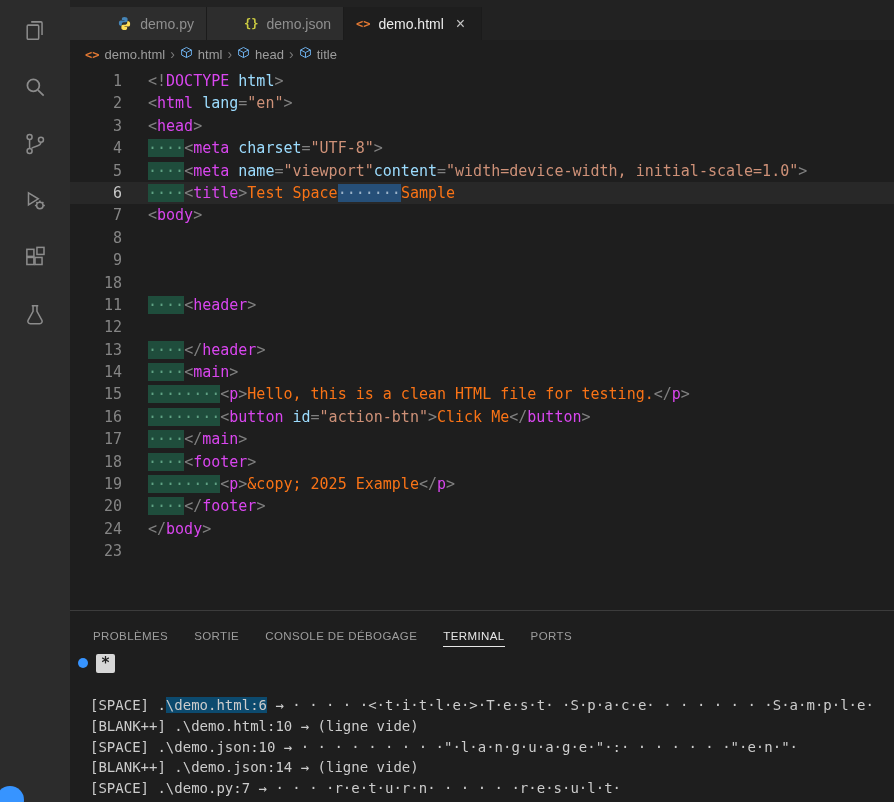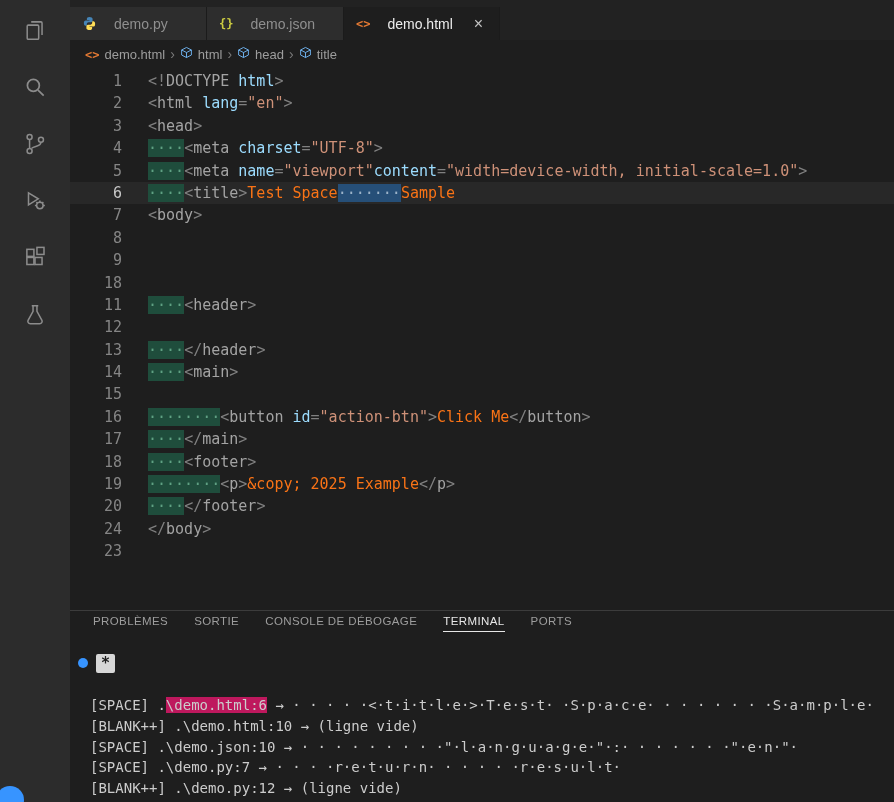--- a/index.html
+++ b/index.html
@@ -6,57 +6,57 @@
   html,body{width:894px;height:802px;overflow:hidden;background:#1e1e1e;font-family:"Liberation Sans",sans-serif;}
   .app{position:relative;width:894px;height:802px;background:#1e1e1e;}
 
   
   .activity-bar{position:absolute;left:0;top:0;width:70px;height:802px;background:#2c2c2c;display:flex;flex-direction:column;align-items:center;padding-top:6px;z-index:6;}
   .ab-item{width:48px;height:48px;margin-bottom:9px;display:flex;align-items:center;justify-content:center;cursor:pointer;}
   .corner-dot{position:absolute;left:-4px;bottom:-12px;width:28px;height:28px;border-radius:50%;background:#3794ff;}
 
   
   .tab-bar{position:absolute;left:70px;top:0;right:0;height:40px;background:#222222;display:flex;align-items:flex-end;}
-  .tab{height:33px;min-width:137px;display:flex;align-items:center;gap:17px;padding:0 12px;background:#2d2d2d;color:#8f8f8f;font-size:14px;border-right:1px solid #1b1b1b;cursor:pointer;}
+  .tab{height:33px;min-width:137px;display:flex;align-items:center;gap:8px;padding:0 12px;background:#2d2d2d;color:#8f8f8f;font-size:14px;border-right:1px solid #1b1b1b;cursor:pointer;justify-content:flex-end;}
   .tab.active{background:#1e1e1e;color:#ececec;}
   .tab-icon{display:flex;align-items:center;}
   .fi{font-family:"DejaVu Sans Mono",monospace;font-weight:bold;font-size:12px;}
   .fi-json{color:#cbcb41;}
   .fi-html{color:#e37933;}
   .tab-close{margin-left:auto;color:#c5c5c5;font-size:16px;line-height:1;padding:1px 4px;border-radius:3px;}
 
   
   .breadcrumbs{position:absolute;left:70px;top:40px;right:0;height:28px;background:#1e1e1e;display:flex;align-items:center;padding-left:15px;font-size:13px;color:#9d9d9d;}
   .bc-item{display:flex;align-items:center;gap:5px;cursor:pointer;}
   .bc-sep{margin:0 5px;color:#7a7a7a;font-size:14px;}
 
   
   .editor{position:absolute;left:70px;top:68px;right:0;height:542px;background:#1e1e1e;font-family:"DejaVu Sans Mono",monospace;font-size:15px;padding-top:2px;overflow:hidden;}
   .line{display:flex;height:22.4px;line-height:22.4px;white-space:pre;}
   .line.current{background:#282828;}
   .line.current .ln{color:#c8c8c8;}
   .ln{flex:none;width:52px;text-align:right;color:#858585;cursor:pointer;}
   .code{margin-left:26px;color:#d4d4d4;}
-  .t{color:#a3a3a3}.p{color:#808080}.a{color:#9cdcfe}.v{color:#ce9178}.x{color:#f97316}
+  .t{color:#d946ef}.p{color:#808080}.a{color:#9cdcfe}.v{color:#ce9178}.x{color:#f97316}
   .ws{background:#1f4d3c;color:#5fa183;}
   .sel{background:#264f78;color:#9cb3c9;}
 
   
   .panel{position:absolute;left:70px;top:610px;right:0;bottom:0;background:#1e1e1e;border-top:1px solid #3c3c3c;overflow:hidden;}
-  .panel-header{height:36px;display:flex;align-items:flex-start;padding-left:23px;}
+  .panel-header{height:36px;display:flex;align-items:flex-end;padding-left:23px;}
   .ptabs{display:flex;gap:26px;}
   .ptab{font-size:11.5px;letter-spacing:.4px;color:#9d9d9d;cursor:pointer;padding:4px 0;border-bottom:1px solid transparent;}
   .ptab.active{color:#e7e7e7;border-bottom:1px solid #e7e7e7;}
   .terminal{font-family:"DejaVu Sans Mono",monospace;font-size:14px;color:#cccccc;padding:6px 0 0 8px;}
   .task-line{display:flex;align-items:center;gap:8px;height:20px;margin-bottom:22px;}
   .cmd-dot{flex:none;width:10px;height:10px;border-radius:50%;background:#3794ff;}
   .task-badge{flex:none;width:19px;height:19px;background:#d7d7d7;color:#1e1e1e;font-weight:bold;display:flex;align-items:center;justify-content:center;border-radius:2px;font-size:15px;}
   .task-text{color:#e0e0e0;}
   .trow{height:20.8px;line-height:20.8px;white-space:pre;padding-left:12px;}
-  .thl{background:#be185d;}
+  .thl{background:#0c4a6e;}
 </style>
 </head>
 <body>
 
 <div class="app">
 
   <div class="activity-bar">
     <div class="ab-item">
       <svg width="26" height="26" viewBox="0 0 24 24">
           <g fill="none" stroke="#8c8c8c" stroke-width="1.4">
@@ -177,21 +177,21 @@
         <div class="line"><span class="ln">5</span><span class="code"><span class="ws">····</span><span class="p">&lt;</span><span class="t">meta</span><span class="x"> </span><span class="a">name</span><span class="p">=</span><span class="v">"viewport"</span><span class="a">content</span><span class="p">=</span><span class="v">"width=device-width, initial-scale=1.0"</span><span class="p">&gt;</span></span></div>
         <div class="line current"><span class="ln">6</span><span class="code"><span class="ws">····</span><span class="p">&lt;</span><span class="t">title</span><span class="p">&gt;</span><span class="x">Test Space</span><span class="sel">·······</span><span class="x">Sample</span></span></div>
         <div class="line"><span class="ln">7</span><span class="code"><span class="p">&lt;</span><span class="t">body</span><span class="p">&gt;</span></span></div>
         <div class="line"><span class="ln">8</span><span class="code"></span></div>
         <div class="line"><span class="ln">9</span><span class="code"></span></div>
         <div class="line"><span class="ln">18</span><span class="code"></span></div>
         <div class="line"><span class="ln">11</span><span class="code"><span class="ws">····</span><span class="p">&lt;</span><span class="t">header</span><span class="p">&gt;</span></span></div>
         <div class="line"><span class="ln">12</span></div>
         <div class="line"><span class="ln">13</span><span class="code"><span class="ws">····</span><span class="p">&lt;/</span><span class="t">header</span><span class="p">&gt;</span></span></div>
         <div class="line"><span class="ln">14</span><span class="code"><span class="ws">····</span><span class="p">&lt;</span><span class="t">main</span><span class="p">&gt;</span></span></div>
-        <div class="line"><span class="ln">15</span></div>
+        <div class="line"><span class="ln">15</span><span class="code"><span class="ws">········</span><span class="p">&lt;</span><span class="t">p</span><span class="p">&gt;</span><span class="x">Hello, this is a clean HTML file for testing.</span><span class="p">&lt;/</span><span class="t">p</span><span class="p">&gt;</span></span></div>
         <div class="line"><span class="ln">16</span><span class="code"><span class="ws">········</span><span class="p">&lt;</span><span class="t">button</span><span class="x"> </span><span class="a">id</span><span class="p">=</span><span class="v">"action-btn"</span><span class="p">&gt;</span><span class="x">Click Me</span><span class="p">&lt;/</span><span class="t">button</span><span class="p">&gt;</span></span></div>
         <div class="line"><span class="ln">17</span><span class="code"><span class="ws">····</span><span class="p">&lt;/</span><span class="t">main</span><span class="p">&gt;</span></span></div>
         <div class="line"><span class="ln">18</span><span class="code"><span class="ws">····</span><span class="p">&lt;</span><span class="t">footer</span><span class="p">&gt;</span></span></div>
         <div class="line"><span class="ln">19</span><span class="code"><span class="ws">········</span><span class="p">&lt;</span><span class="t">p</span><span class="p">&gt;</span><span class="x">&amp;copy; 2025 Example</span><span class="p">&lt;/</span><span class="t">p</span><span class="p">&gt;</span></span></div>
         <div class="line"><span class="ln">20</span><span class="code"><span class="ws">····</span><span class="p">&lt;/</span><span class="t">footer</span><span class="p">&gt;</span></span></div>
         <div class="line"><span class="ln">24</span><span class="code"><span class="p">&lt;/</span><span class="t">body</span><span class="p">&gt;</span></span></div>
         <div class="line"><span class="ln">23</span><span class="code"></span></div>
       </div>
   </div>
 
@@ -207,19 +207,20 @@
     </div>
     <div class="terminal">
       <div class="task-line">
         <span class="cmd-dot"></span>
         <span class="task-badge">*</span>
       </div>
       <div>
           <div class="trow"><span>[SPACE] .</span><span class="thl">\demo.html:6</span><span> → · · · · ·&lt;·t·i·t·l·e·&gt;·T·e·s·t· ·S·p·a·c·e· · · · · · · ·S·a·m·p·l·e·</span></div>
           <div class="trow"><span>[BLANK++] .\demo.html:10 → (ligne vide)</span></div>
           <div class="trow"><span>[SPACE] .\demo.json:10 → · · · · · · · · ·"·l·a·n·g·u·a·g·e·"·:· · · · · · ·"·e·n·"·</span></div>
+          <div class="trow"><span>[BLANK++] .\demo.json:14 → (ligne vide)</span></div>
           <div class="trow"><span>[SPACE] .\demo.py:7 → · · · ·r·e·t·u·r·n· · · · · ·r·e·s·u·l·t·</span></div>
           <div class="trow"><span>[BLANK++] .\demo.py:12 → (ligne vide)</span></div>
         </div>
     </div>
   </div>
 
 </div>
 
 </body></html>

